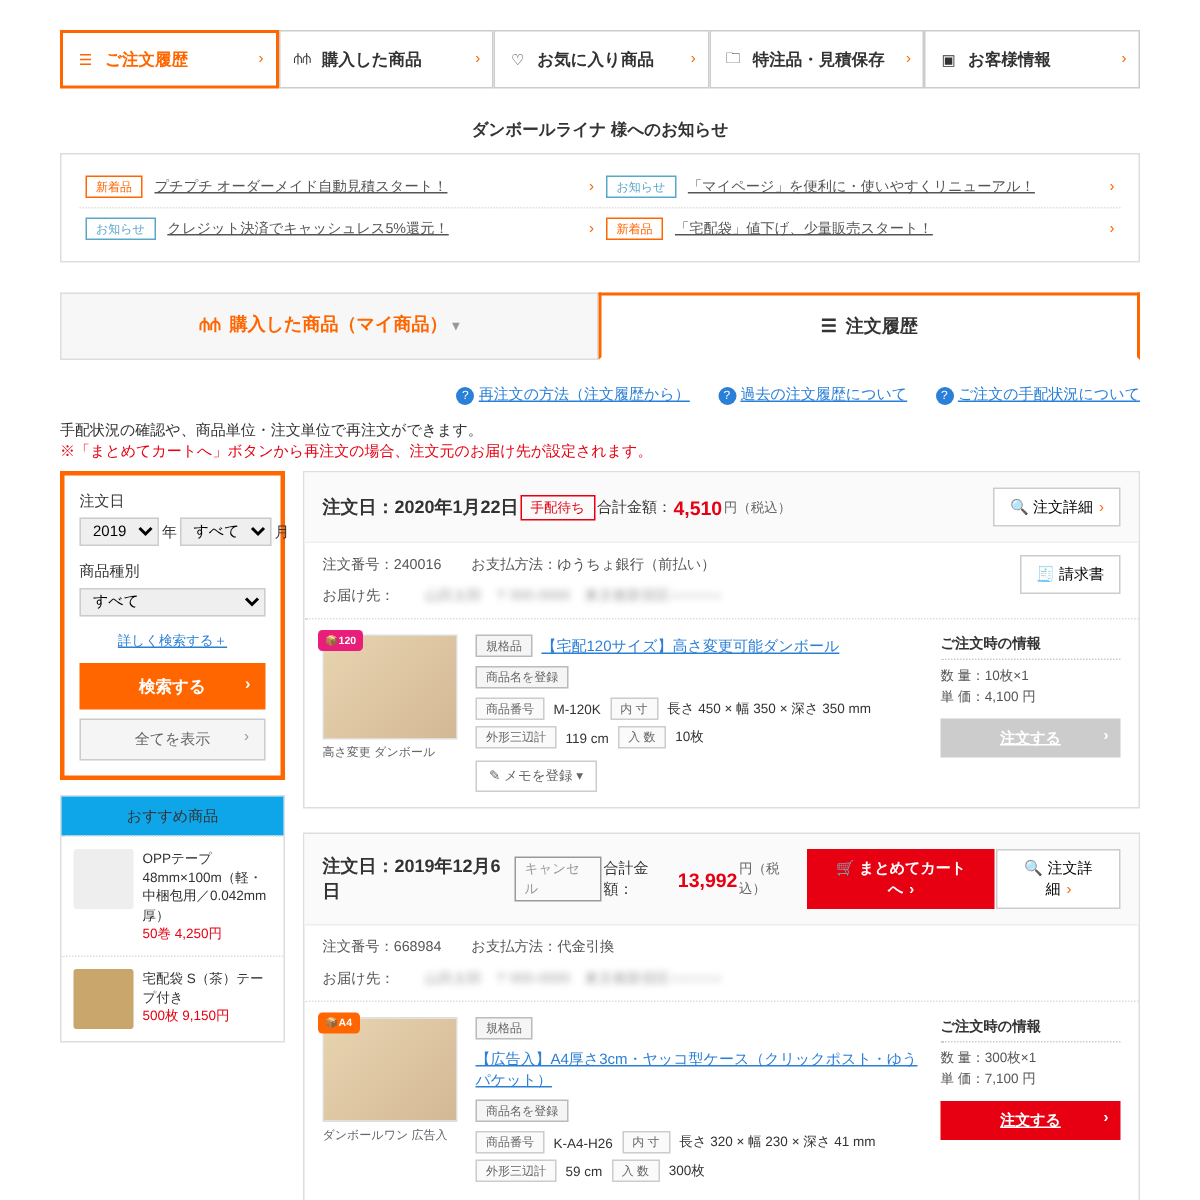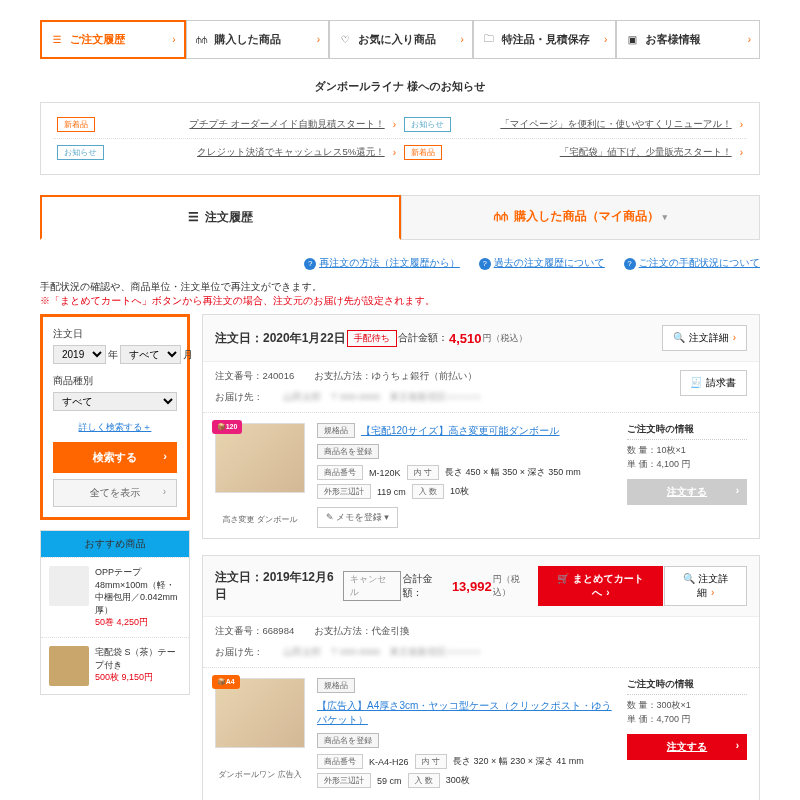--- a/index.html
+++ b/index.html
@@ -9,21 +9,21 @@
 .nav-tabs { display: flex; gap: 0; margin-bottom: 20px; }
 .nav-tab { flex: 1; border: 1px solid #ccc; padding: 10px 8px; display: flex; align-items: center; gap: 6px; cursor: pointer; background: #fff; position: relative; }
 .nav-tab.active { border: 2px solid #f60; color: #f60; }
 .nav-tab .icon { width: 14px; height: 14px; display: inline-flex; align-items: center; justify-content: center; }
 .nav-tab .label { font-size: 11px; font-weight: bold; flex: 1; }
 .nav-tab .arrow { color: #f60; font-size: 10px; }
 
 
 .notice-title { text-align: center; font-size: 11px; font-weight: bold; margin-bottom: 8px; }
 .notice-box { border: 1px solid #ddd; padding: 8px 12px; margin-bottom: 20px; }
-.notice-row { display: flex; text-align: right; }
+.notice-row { display: flex; }
 .notice-item { flex: 1; display: flex; align-items: center; gap: 8px; padding: 6px 4px; border-bottom: 1px dotted #ddd; }
 .notice-row:last-child .notice-item { border-bottom: none; }
 .notice-item .badge { border: 1px solid; padding: 1px 6px; font-size: 8px; }
 .notice-item .badge.new { border-color: #f60; color: #f60; }
 .notice-item .badge.info { border-color: #5aa8c9; color: #5aa8c9; }
 .notice-item .link { color: #555; text-decoration: underline; font-size: 9.5px; flex: 1; }
 .notice-item .arrow { color: #f60; font-size: 10px; }
 
 
 .sub-tabs { display: flex; margin-bottom: 16px; }
@@ -86,21 +86,21 @@
 
 .order-sub { padding: 8px 12px; font-size: 9.5px; color: #555; display: flex; gap: 20px; flex-wrap: wrap; position: relative; }
 .order-sub .seikyusho { position: absolute; right: 12px; top: 8px; }
 
 
 .prod-row { display: flex; padding: 10px 12px; border-top: 1px dotted #ddd; gap: 12px; }
 .prod-img { width: 90px; flex-shrink: 0; }
 .prod-img .img-box { width: 90px; height: 70px; background: linear-gradient(135deg, #e8d4b0, #d4b896); border: 1px solid #ddd; position: relative; }
 .prod-img .thumb-badge { position: absolute; top: -4px; left: -4px; background: #e91e7a; color: #fff; font-size: 7px; padding: 3px 5px; border-radius: 3px; font-weight: bold; }
 .prod-img .thumb-badge.orange { background: #f60; }
-.prod-img .cap { font-size: 8px; color: #666; margin-top: 21px; text-align: center; }
+.prod-img .cap { font-size: 8px; color: #666; margin-top: 3px; }
 .prod-main { flex: 1; min-width: 0; }
 .prod-title-row { display: flex; align-items: center; gap: 6px; margin-bottom: 6px; flex-wrap: wrap; }
 .tag-chip { border: 1px solid #bbb; background: #f5f5f5; padding: 1px 6px; font-size: 8px; color: #666; }
 .prod-link { color: #2a7fd6; text-decoration: underline; font-size: 10px; }
 .spec-line { display: flex; gap: 6px; align-items: center; font-size: 9px; margin-bottom: 4px; flex-wrap: wrap; }
 .spec-label { border: 1px solid #ccc; background: #fafafa; padding: 1px 6px; font-size: 8px; color: #666; }
 .memo-btn { border: 1px solid #ccc; background: #fff; padding: 3px 8px; font-size: 9px; color: #666; cursor: pointer; margin-top: 4px; }
 
 .prod-side { width: 120px; flex-shrink: 0; font-size: 9px; }
 .prod-side h4 { font-size: 9.5px; font-weight: bold; border-bottom: 1px dotted #ccc; padding-bottom: 3px; margin-bottom: 4px; }
@@ -165,22 +165,22 @@
       </div>
     <div class="notice-item">
         <span class="badge new">新着品</span>
         <span class="link">「宅配袋」値下げ、少量販売スタート！</span>
         <span class="arrow">›</span>
       </div>
   </div>
 </div>
 
 <div class="sub-tabs">
+  <div class="sub-tab inactive"><span class="icon-inline" style="color:#f60">⫛⫛</span><span>購入した商品（マイ商品）</span> <span style="font-size:9px;color:#999">▾</span></div>
   <div class="sub-tab active"><span class="icon-inline">☰</span><span>注文履歴</span></div>
-  <div class="sub-tab inactive"><span class="icon-inline" style="color:#f60">⫛⫛</span><span>購入した商品（マイ商品）</span> <span style="font-size:9px;color:#999">▾</span></div>
 </div>
 
 <div class="help-links">
   <a><span class="q">?</span><span>再注文の方法（注文履歴から）</span></a>
   <a><span class="q">?</span><span>過去の注文履歴について</span></a>
   <a><span class="q">?</span><span>ご注文の手配状況について</span></a>
 </div>
 
 <div class="intro">
   <div>手配状況の確認や、商品単位・注文単位で再注文ができます。</div>
@@ -324,20 +324,20 @@
                 <span class="spec-label">外形三辺計</span>
                 <span>59 cm</span>
                 <span class="spec-label">入 数</span>
                 <span>300枚</span>
               </div>
 
       </div>
       <div class="prod-side">
         <h4>ご注文時の情報</h4>
         <div class="kv">数 量：300枚×1</div>
-        <div class="kv">単 価：4,700 円</div>
+        <div class="kv">単 価：7,100 円</div>
         <button class="btn-order red">注文する<span class="arr">›</span></button>
       </div>
     </div>
         </div>
       </div>
   </div>
 </div>
 
 </body></html>

